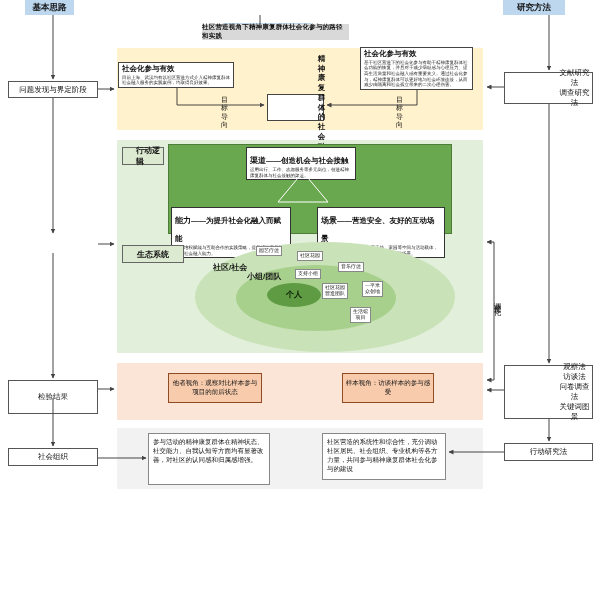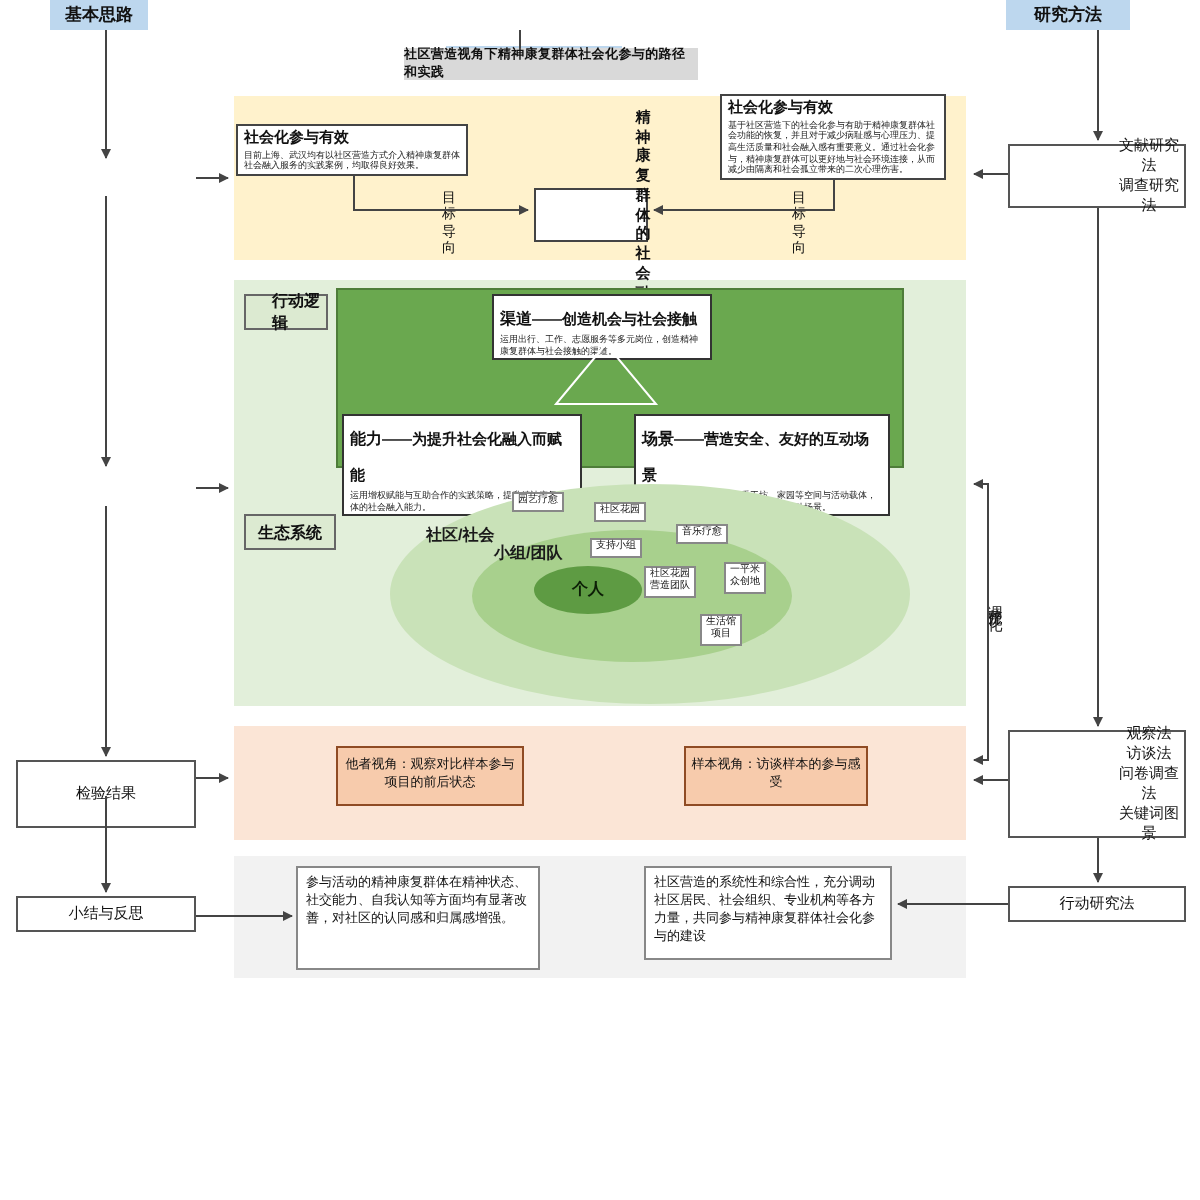--- a/index.html
+++ b/index.html
@@ -51,25 +51,28 @@
     <span>研究内容</span>
   </div>
   <div class="abs hdr" style="left:503px;top:0;width:62px;height:15px;">
     <span>研究方法</span>
   </div>
 
   <div class="abs titlebar" style="left:202px;top:24px;width:147px;height:16px;">
     <span>社区营造视角下精神康复群体社会化参与的路径和实践</span>
   </div>
 
+  <div class="abs stagebox" style="left:8px;top:81px;width:90px;height:17px;">
+    <span>问题发现与界定阶段</span>
+  </div>
   <div class="abs stagebox" style="left:8px;top:380px;width:90px;height:34px;">
     <span>检验结果</span>
   </div>
   <div class="abs stagebox" style="left:8px;top:448px;width:90px;height:18px;">
-    <span>小结与反思</span>
+    <span>社会组织</span>
   </div>
 
   <div class="abs stagebox pre" style="left:504px;top:72px;width:89px;height:32px;font-size:7.5px;">
     <span class="pre">文献研究法
 调查研究法</span>
   </div>
   <div class="abs stagebox pre" style="left:504px;top:365px;width:89px;height:54px;font-size:7.5px;">
     <span class="pre">观察法
 访谈法
 问卷调查法
@@ -109,21 +112,21 @@
   </div>
   <div class="abs gitem" style="left:171px;top:207px;width:120px;">
     <span class="kw">能力</span><span class="rest">——为提升社会化融入而赋能</span>
     <div class="desc">运用增权赋能与互助合作的实践策略，提升精神康复群体的社会融入能力。</div>
   </div>
   <div class="abs gitem" style="left:317px;top:207px;width:128px;">
     <span class="kw">场景</span><span class="rest">——营造安全、友好的互动场景</span>
     <div class="desc">整合社区花园、生活馆、手工坊、家园等空间与活动载体，营造接纳精神康复群体的安全友好的互动场景。</div>
   </div>
 
-  <div class="abs glabel" style="left:122px;top:257px;width:46px;height:18px;">
+  <div class="abs glabel" style="left:122px;top:245px;width:62px;height:18px;">
     <span>生态系统</span>
   </div>
 
   <div class="ell" style="left:195px;top:242px;width:260px;height:110px;background:#C9E2B8;"></div>
   <div class="ell" style="left:236px;top:265px;width:160px;height:66px;background:#A8D08D;"></div>
   <div class="ell" style="left:267px;top:283px;width:54px;height:24px;background:#5E9B43;"></div>
   <div class="abs ecolabel" style="left:213px;top:262px;">社区/社会</div>
   <div class="abs ecolabel" style="left:247px;top:271px;">小组/团队</div>
   <div class="abs ecolabel" style="left:286px;top:289px;color:#0c1e06;">个人</div>
 

